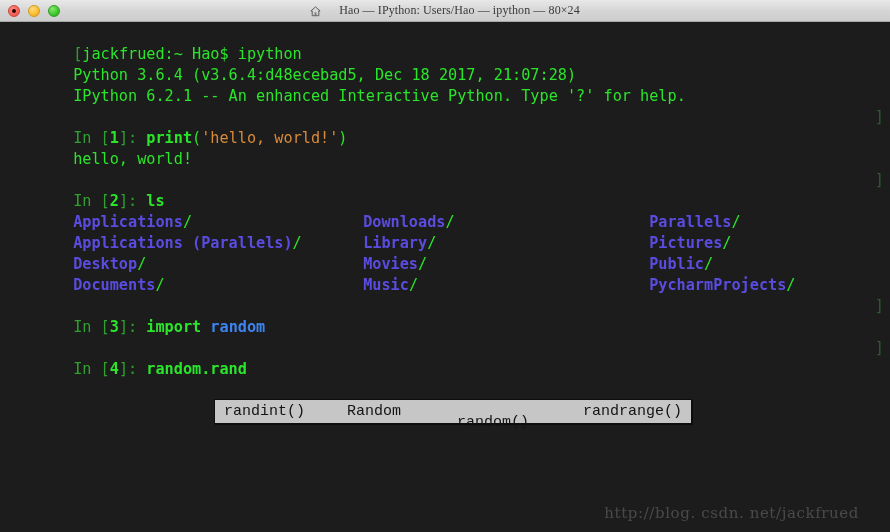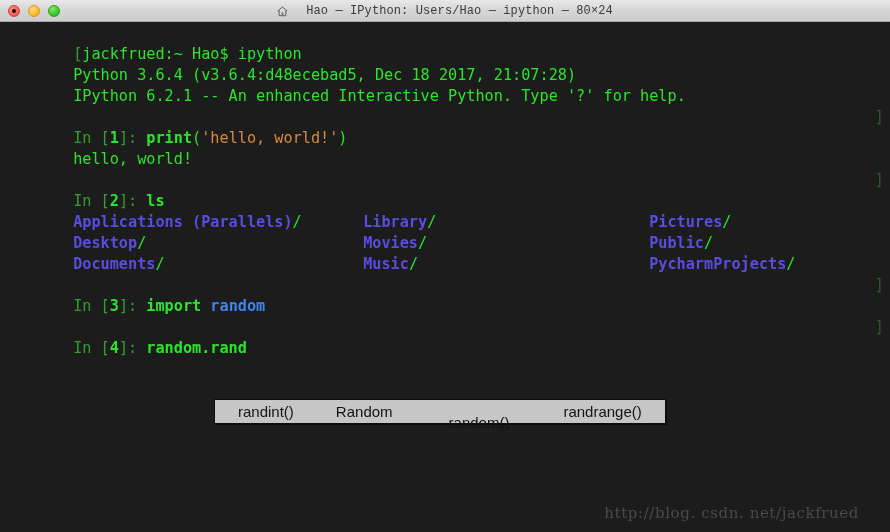--- a/index.html
+++ b/index.html
@@ -74,21 +74,21 @@
   }
   .light.max {
     background: radial-gradient(circle at 35% 30%, #86e86a 0%, #3cc72c 60%, #2a9a1f 100%);
     border: 1px solid #2f9d24;
     box-sizing: border-box;
   }
   #title-center {
     display: flex;
     align-items: center;
     gap: 18px;
-    font-family: Liberation Mono, monospace;
+    font-family: Liberation Serif, serif;
     font-size: 12px;
     color: #3a3a3a;
     letter-spacing: 0.1px;
     white-space: nowrap;
   }
   #home-icon {
     display: inline-block;
     width: 11px;
     height: 11px;
     position: relative;
@@ -151,25 +151,25 @@
     position: absolute;
     left: 214px;
     top: 377px;
     height: 25px;
     background: #c6c6c6;
     border: 1px solid #0e0e0e;
     box-shadow: 1px 1px 0 rgba(0,0,0,0.55);
     box-sizing: border-box;
     display: flex;
     align-items: center;
-    font-family: Liberation Sans, sans-serif;
+    font-family: Liberation Mono, monospace;
     font-size: 15px;
     color: #141414;
     white-space: pre;
-    padding: 0 16px;
+    padding: 0 2px;
   }
   #completion .citem {
     display: inline-block;
     padding: 0 7px;
     line-height: 21px;
   }
 
   
   #watermark {
     position: absolute;
@@ -230,20 +230,23 @@
       </div>
 
       <div class="row blank"></div>
 
       <div class="row">
         <span class="dimg">In [</span><span class="numb">2</span><span class="dimg">]: </span><span class="gb">ls</span>
         <span class="edge-bracket">]</span>
       </div>
 
       <div class="row lsrow">
+        <span class="col1"><span class="blue">Applications</span><span class="slash">/</span></span><span class="col2"><span class="blue">Downloads</span><span class="slash">/</span></span><span class="blue">Parallels</span><span class="slash">/</span>
+      </div>
+      <div class="row lsrow">
         <span class="col1"><span class="blue">Applications (Parallels)</span><span class="slash">/</span></span><span class="col2"><span class="blue">Library</span><span class="slash">/</span></span><span class="blue">Pictures</span><span class="slash">/</span>
       </div>
       <div class="row lsrow">
         <span class="col1"><span class="blue">Desktop</span><span class="slash">/</span></span><span class="col2"><span class="blue">Movies</span><span class="slash">/</span></span><span class="blue">Public</span><span class="slash">/</span>
       </div>
       <div class="row lsrow">
         <span class="col1"><span class="blue">Documents</span><span class="slash">/</span></span><span class="col2"><span class="blue">Music</span><span class="slash">/</span></span><span class="blue">PycharmProjects</span><span class="slash">/</span>
       </div>
 
       <div class="row blank"></div>

